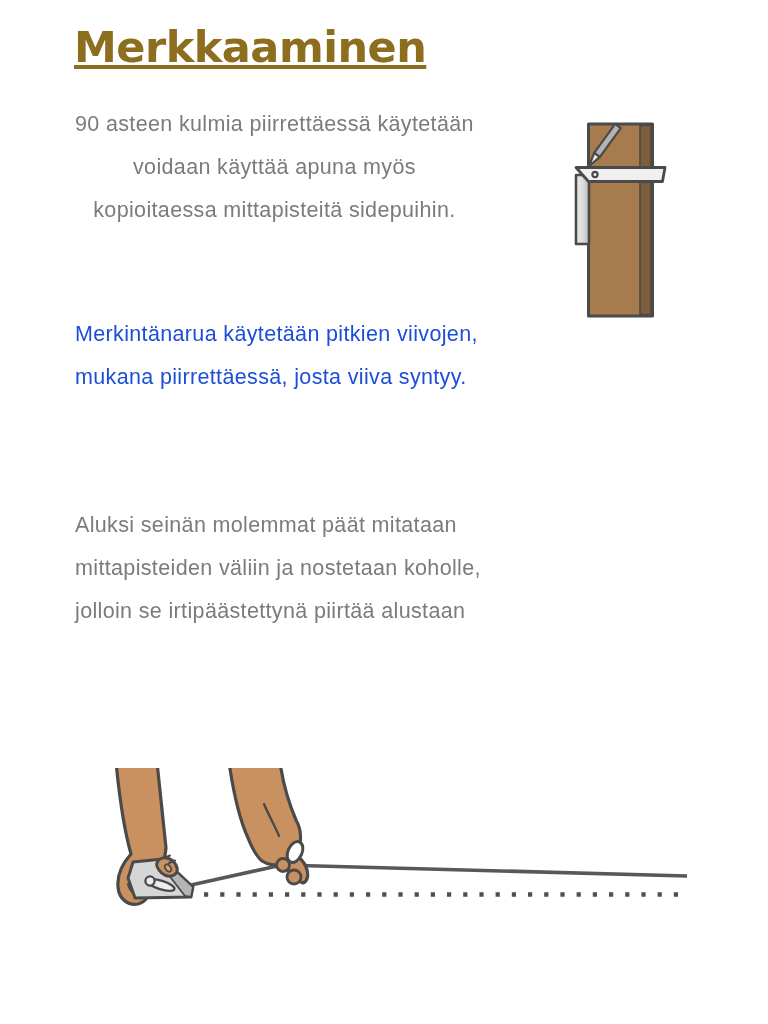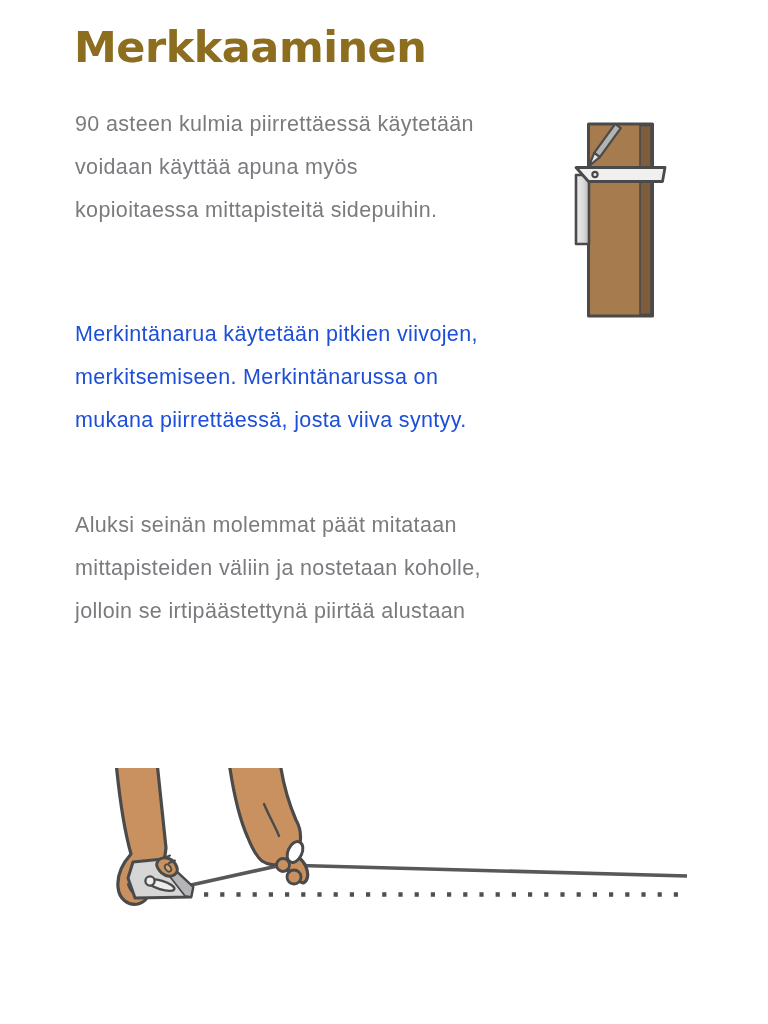--- a/index.html
+++ b/index.html
@@ -12,32 +12,33 @@
   }
   .title{
     position:absolute;
     left:74px;top:24px;
     margin:0;
     font-family:"DejaVu Sans", sans-serif;
     font-weight:bold;
     font-size:43px;
     line-height:46px;
     letter-spacing:-0.5px;
+    text-decoration:underline;
   }
   .para{
     position:absolute;
     left:75px;
   }
   .para .line{
     font-size:21.5px;
     line-height:43px;
     letter-spacing:0.35px;
     white-space:nowrap;
   }
-  .p1{top:103px;}
+  .p1{top:103px;text-align:center;}
   .p2{top:313px;}
   .p3{top:504px;}
   .illu-square{position:absolute;left:555px;top:95px;}
   .illu-chalk{position:absolute;left:58px;top:768px;}
   svg .ol{stroke:#4a4a4a;stroke-linejoin:round;}
   svg .thin{stroke:#4a4a4a;fill:none;stroke-linecap:round;}
 </style>
 </head>
 <body>
 
@@ -46,21 +47,20 @@
   <h1 class="title" style="color: rgb(140, 110, 30);">Merkkaaminen</h1>
 
   <div class="para p1" style="color: rgb(123, 122, 126);">
     <div class="line">90 asteen kulmia piirrettäessä käytetään</div>
     <div class="line">voidaan käyttää apuna myös</div>
     <div class="line">kopioitaessa mittapisteitä sidepuihin.</div>
   </div>
 
   <div class="para p2" style="color: #1d4ed8;">
     <div class="line">Merkintänarua käytetään pitkien viivojen,</div>
-    <div class="line">merkitsemiseen. Merkintänarussa on</div>
     <div class="line">mukana piirrettäessä, josta viiva syntyy.</div>
   </div>
 
   <div class="para p3" style="color: rgb(123, 122, 126);">
     <div class="line">Aluksi seinän molemmat päät mitataan</div>
     <div class="line">mittapisteiden väliin ja nostetaan koholle,</div>
     <div class="line">jolloin se irtipäästettynä piirtää alustaan</div>
   </div>
 
   <svg class="illu-square" width="160" height="240" viewBox="0 0 160 240">

